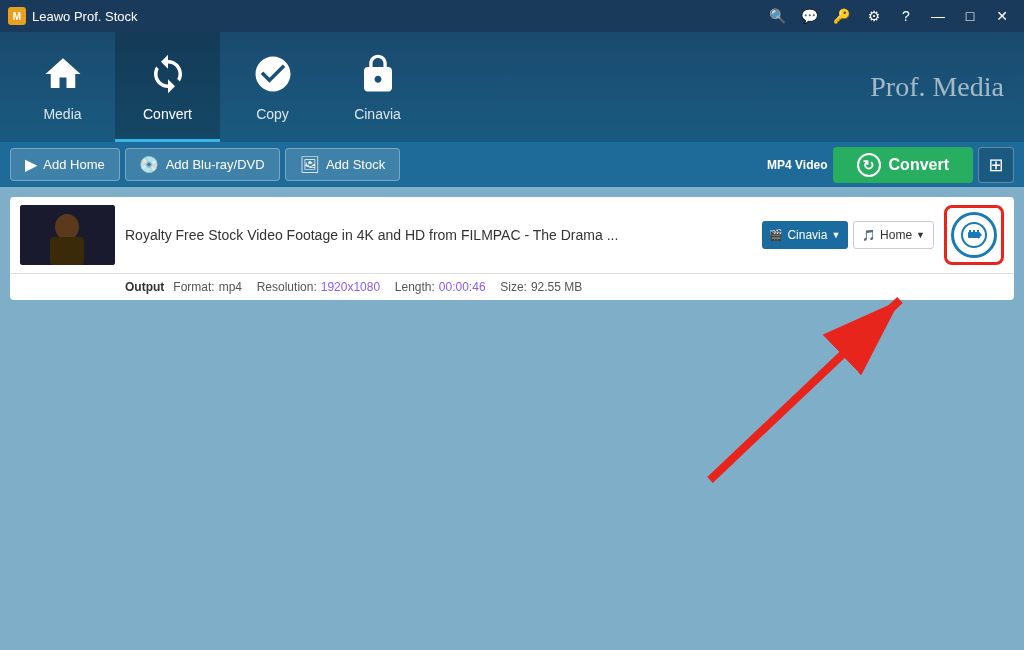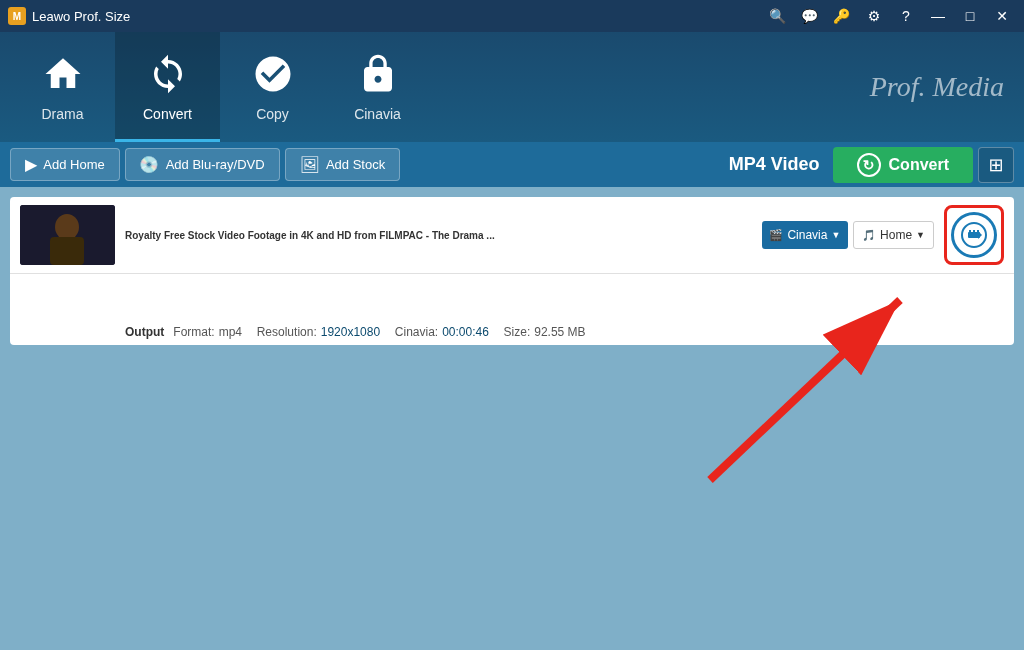--- a/index.html
+++ b/index.html
@@ -65,21 +65,20 @@
       display: flex; align-items: center; justify-content: center;
     }
     .nav-icon svg { width: 42px; height: 42px; fill: white; }
     .brand-text {
       position: absolute;
       right: 20px;
       top: 50%;
       transform: translateY(-50%);
       color: rgba(255,255,255,0.6);
       font-size: 28px;
-      font-style: italic;
       font-family: Georgia, serif;
     }
 
     
     .toolbar {
       height: 45px;
       background: #1e6b9a;
       display: flex;
       align-items: center;
       padding: 0 10px;
@@ -96,23 +95,22 @@
       display: flex;
       align-items: center;
       gap: 6px;
       font-size: 13px;
       white-space: nowrap;
     }
     .toolbar-btn .tb-icon { font-size: 16px; }
     .format-display {
       margin-left: auto;
       color: white;
-      font-size: 18px;
+      font-size: 12px;
       font-weight: bold;
-      margin-right: 8px;
     }
     .convert-btn {
       height: 36px;
       padding: 0 24px;
       background: #27ae60;
       border: none;
       border-radius: 4px;
       color: white;
       cursor: pointer;
       font-size: 16px;
@@ -168,23 +166,23 @@
       flex-shrink: 0;
       position: relative;
     }
     .thumb-inner {
       width: 100%; height: 100%;
       background: linear-gradient(135deg, #1a1a2e 0%, #2d2d4e 50%, #1a1a2e 100%);
       display: flex; align-items: center; justify-content: center;
     }
     .video-title {
       flex: 1;
-      font-size: 10px;
+      font-size: 14px;
       color: #333;
-      font-weight: 700;
+      font-weight: 400;
     }
     .video-controls {
       display: flex;
       align-items: center;
       gap: 5px;
       flex-shrink: 0;
     }
     .edit-btn-box {
       width: 60px; height: 60px;
       border: 3px solid #e8251c;
@@ -202,32 +200,31 @@
       color: #1a7ab5;
       font-size: 22px;
     }
     .video-item-bottom {
       padding: 6px 115px;
       font-size: 12px;
       color: #555;
       display: flex;
       align-items: center;
       gap: 4px;
-      margin-top: 45px;
     }
     .output-label { font-weight: bold; color: #333; margin-right: 5px; }
-    .value-highlight { color: #0c4a6e; }
+    .value-highlight { color: #8b5cf6; }
   </style>
 </head>
 <body>
 
 <div class="title-bar">
   <div class="title-bar-left">
     <div class="title-bar-logo">M</div>
-    <span>Leawo Prof. Size</span>
+    <span>Leawo Prof. Stock</span>
   </div>
   <div class="title-bar-controls">
     <button class="title-bar-btn">🔍</button>
     <button class="title-bar-btn">💬</button>
     <button class="title-bar-btn">🔑</button>
     <button class="title-bar-btn">⚙</button>
     <button class="title-bar-btn">?</button>
     <button class="title-bar-btn">—</button>
     <button class="title-bar-btn">□</button>
     <button class="title-bar-btn close">✕</button>
@@ -236,21 +233,21 @@
 
 <div class="top-nav">
   <div class="top-nav-items">
 
     <div class="nav-item">
       <div class="nav-icon">
         <svg viewBox="0 0 24 24">
             <path d="M10 20v-6h4v6h5v-8h3L12 3 2 12h3v8z"></path>
           </svg>
       </div>
-      <span>Drama</span>
+      <span>Media</span>
     </div>
 
     <div class="nav-item active">
       <div class="nav-icon">
         <svg viewBox="0 0 24 24">
             <path d="M12 4V1L8 5l4 4V6c3.31 0 6 2.69 6 6 0 1.01-.25 1.97-.7 2.8l1.46 1.46C19.54 15.03 20 13.57 20 12c0-4.42-3.58-8-8-8zm0 14c-3.31 0-6-2.69-6-6 0-1.01.25-1.97.7-2.8L5.24 7.74C4.46 8.97 4 10.43 4 12c0 4.42 3.58 8 8 8v3l4-4-4-4v3z"></path>
           </svg>
       </div>
       <span>Convert</span>
     </div>
@@ -355,21 +352,21 @@
     </div>
 
     <div class="video-item-bottom">
       <span class="output-label">Output</span>
       <span>Format:</span>
       <span>mp4</span>
       &nbsp;&nbsp;
       <span>Resolution:</span>
       <span class="value-highlight">1920x1080</span>
       &nbsp;&nbsp;
-      <span>Cinavia:</span>
+      <span>Length:</span>
       <span class="value-highlight">00:00:46</span>
       &nbsp;&nbsp;
       <span>Size:</span>
       <span>92.55 MB</span>
     </div>
   </div>
 
   <svg style="position:absolute; left:680px; top:270px; width:280px; height:220px; pointer-events:none; z-index:10;" viewBox="0 0 280 220">
 
     <defs>

